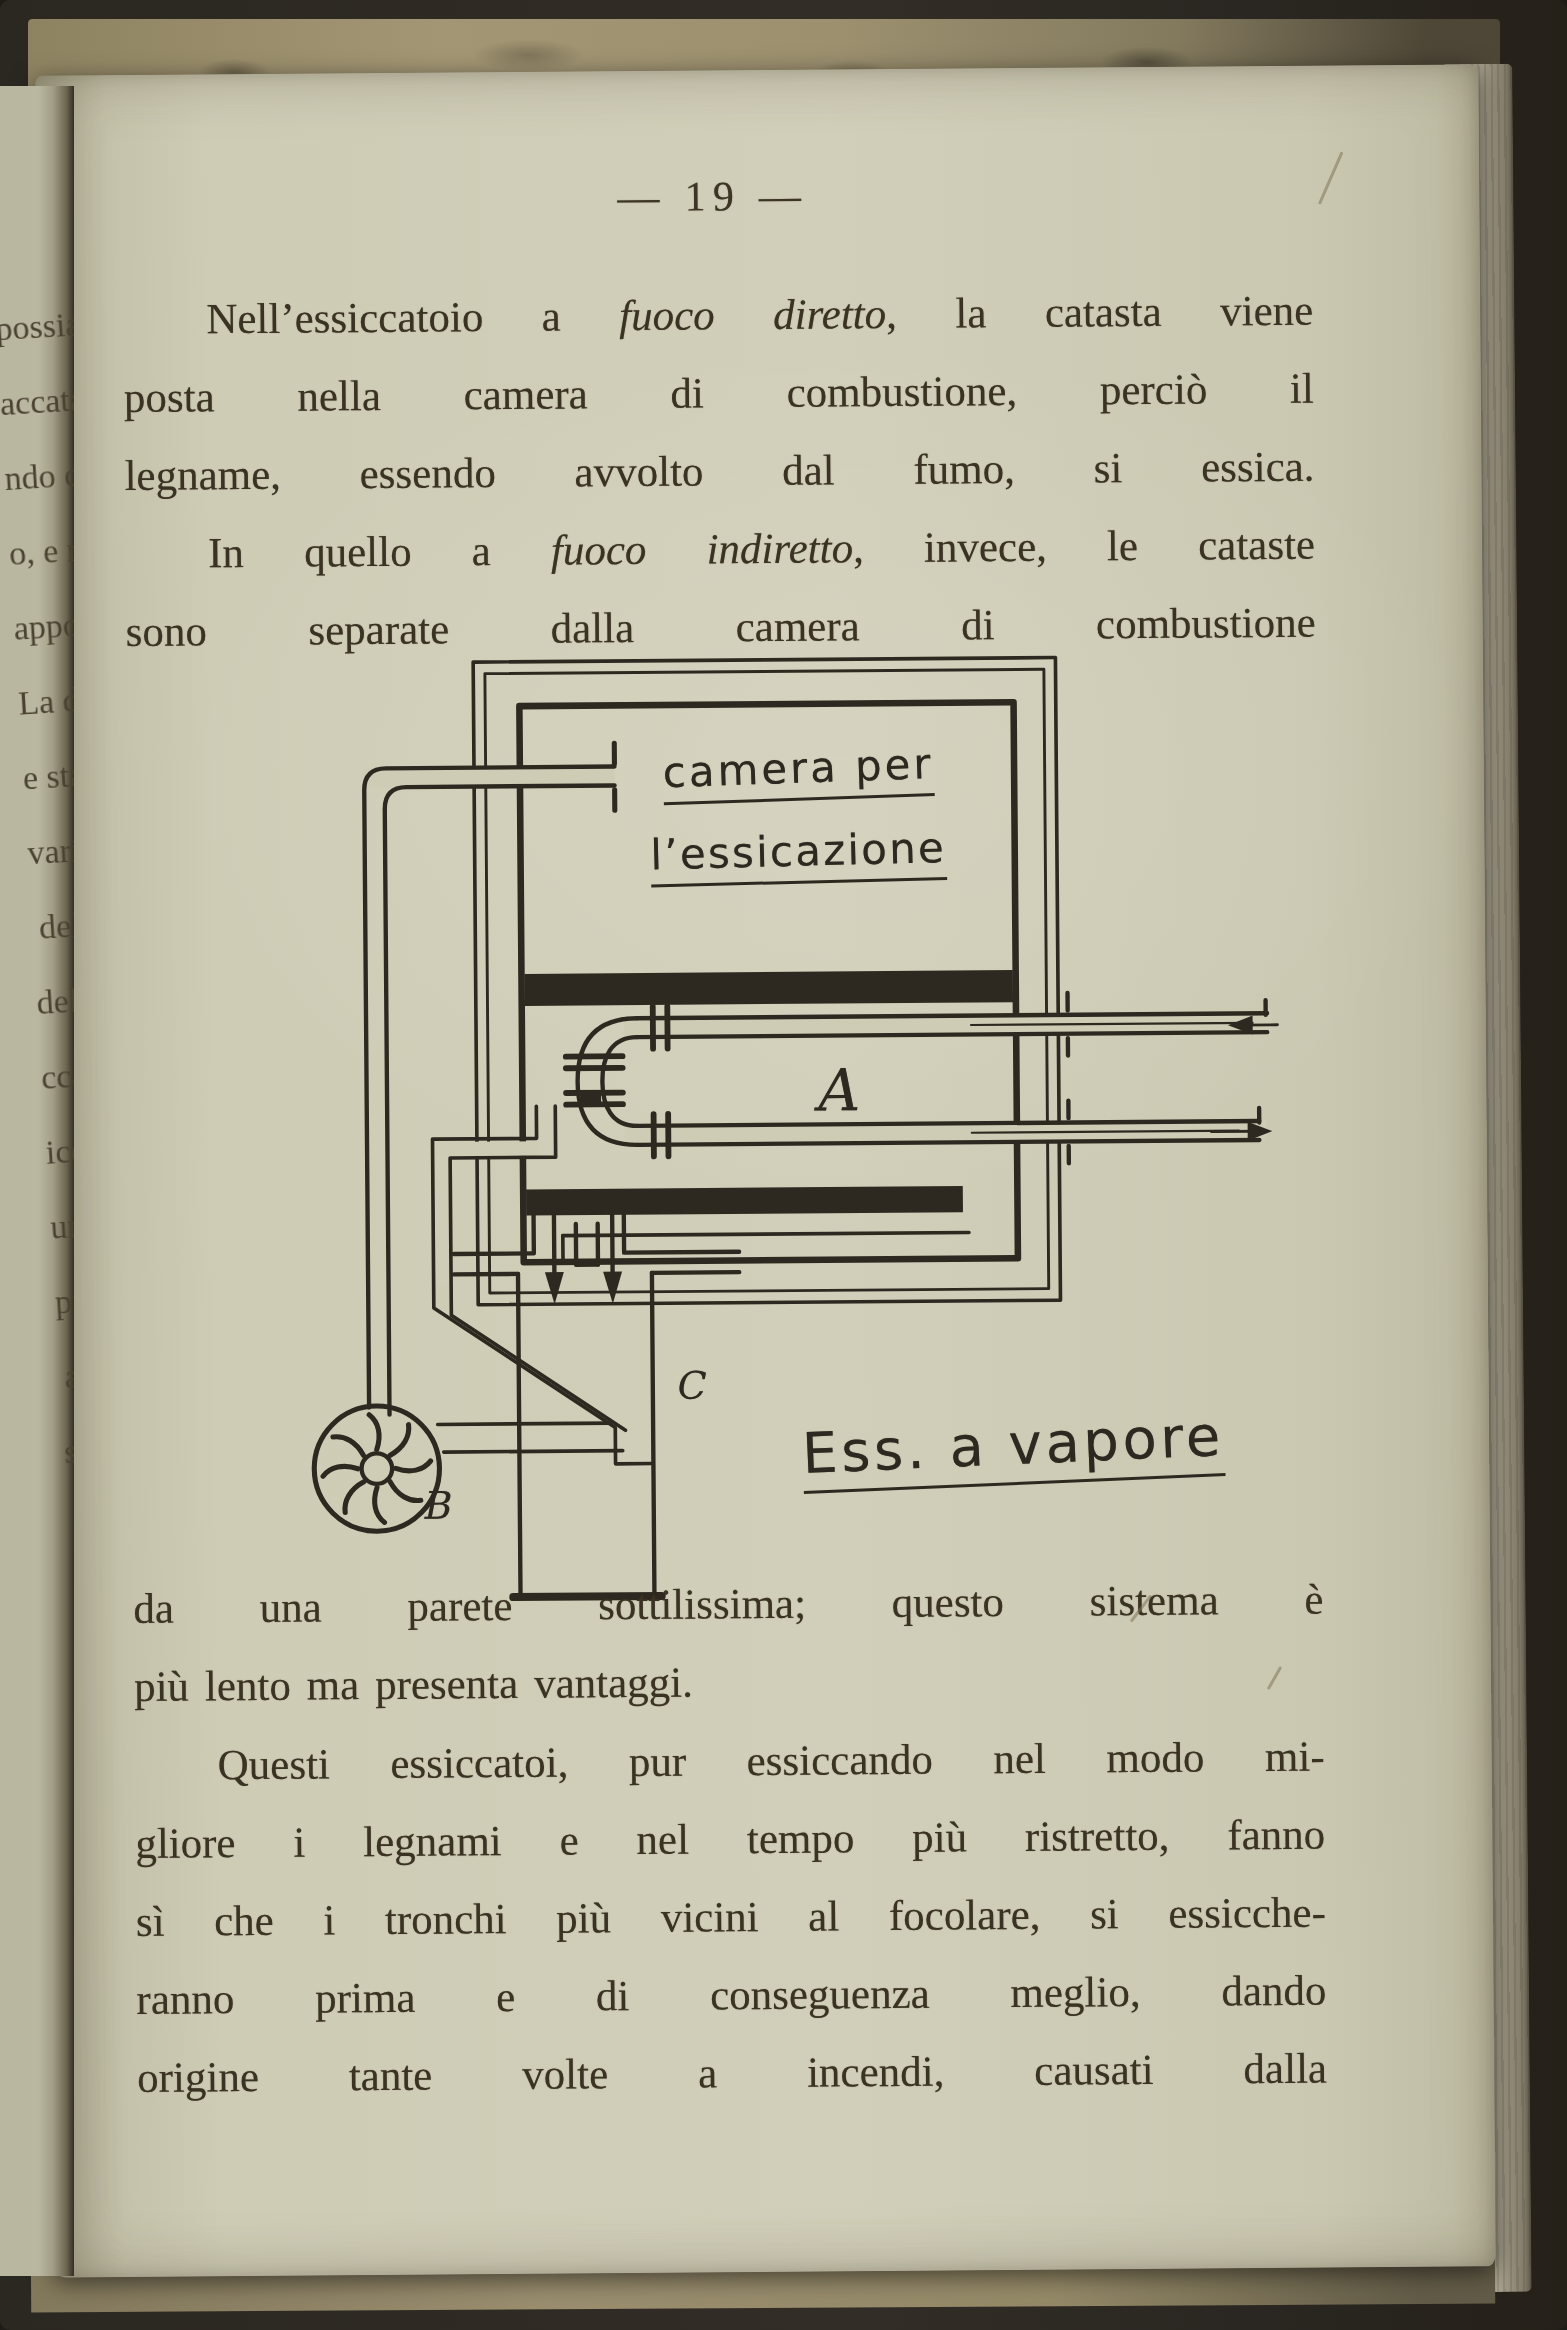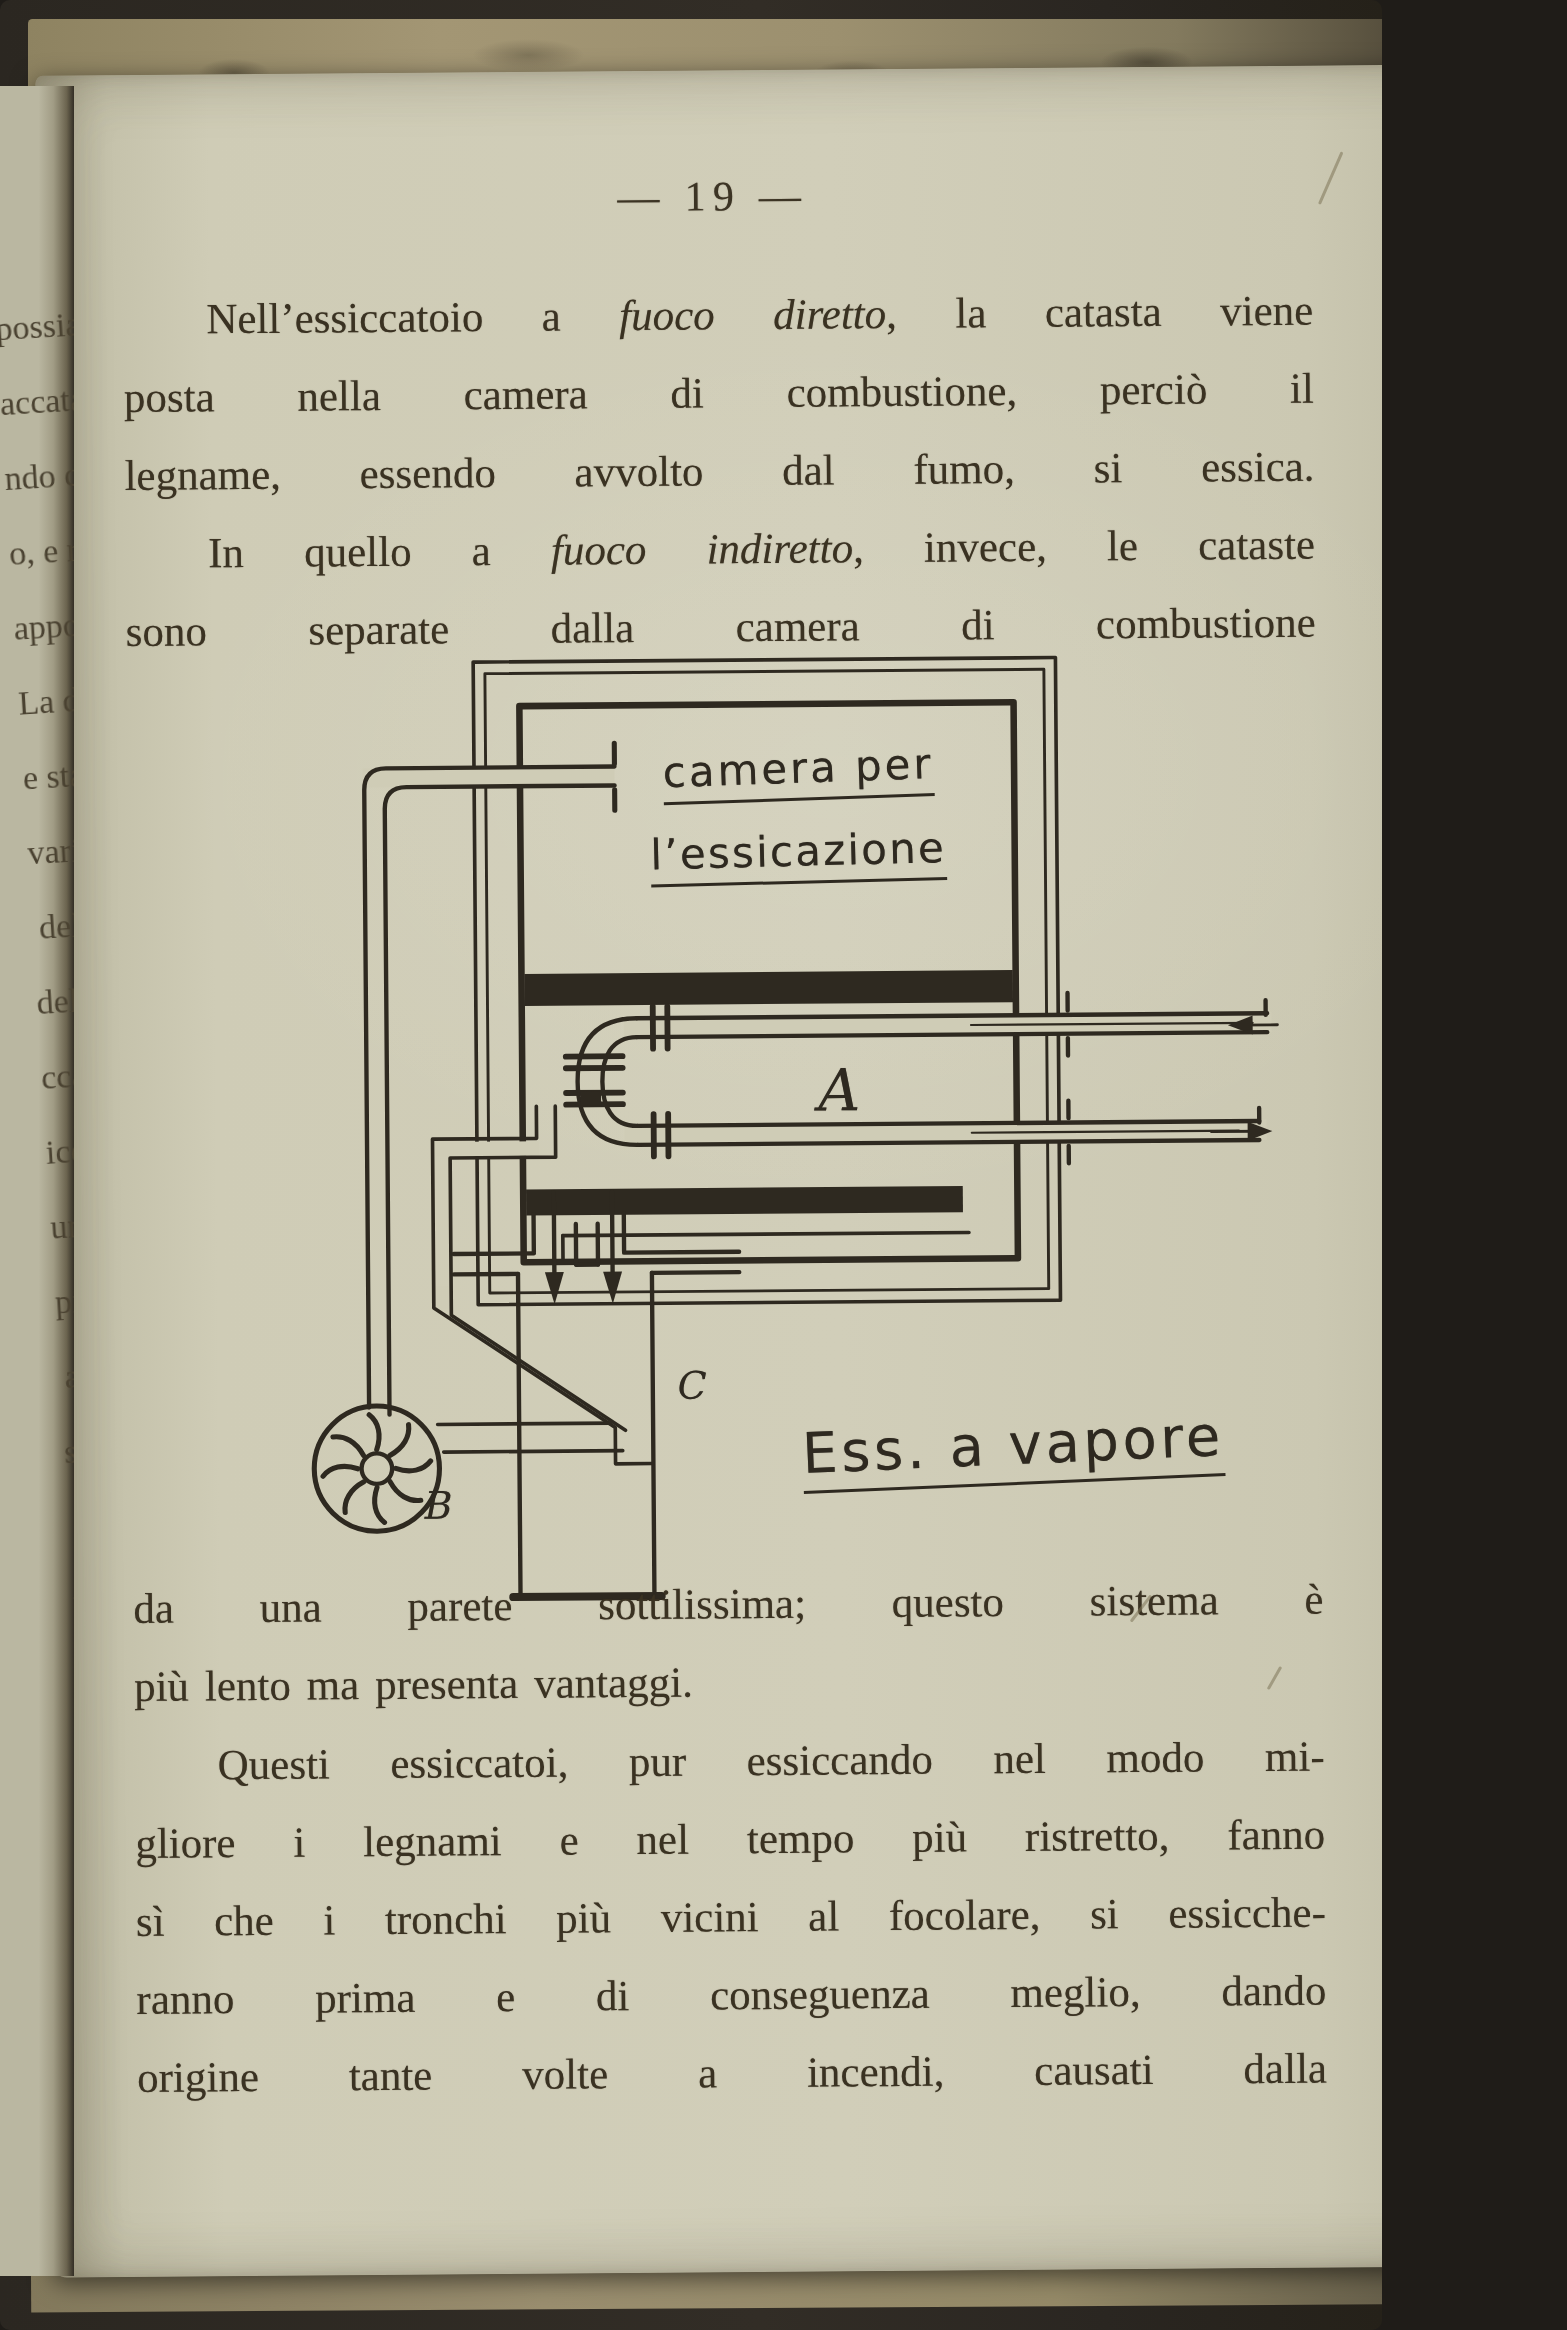--- a/index.html
+++ b/index.html
@@ -1,16 +1,16 @@
 <!DOCTYPE html>
 <html style="font-size:11.7px"><head>
 <meta charset="utf-8">
 <style>
   html,body{margin:0;padding:0;background:#1f1c18;}
-  .scene{position:relative;width:1382px;height:2330px;overflow:hidden;
+  .scene{position:relative;width:1567px;height:2330px;overflow:hidden;
          background:linear-gradient(90deg,#2b2721 0,#322d26 55%,#2a2621 80%,#252119 100%);
          font-family:"Liberation Serif",serif;border-radius:10px;}
   
   .top-band{position:absolute;left:28px;top:19px;width:1472px;height:86px;
     background:
       radial-gradient(51px 19px at 14% 62%, rgba(42,36,26,.38), transparent 70%),
       radial-gradient(80px 23px at 34% 42%, rgba(42,36,26,.28), transparent 70%),
       radial-gradient(58px 22px at 56% 66%, rgba(42,36,26,.33), transparent 70%),
       radial-gradient(66px 22px at 76% 50%, rgba(30,26,20,.4), transparent 70%),
       linear-gradient(90deg,#8e8361 0,#a39674 28%,#9c906f 55%,#837a5e 78%,#4e4737 95%);

